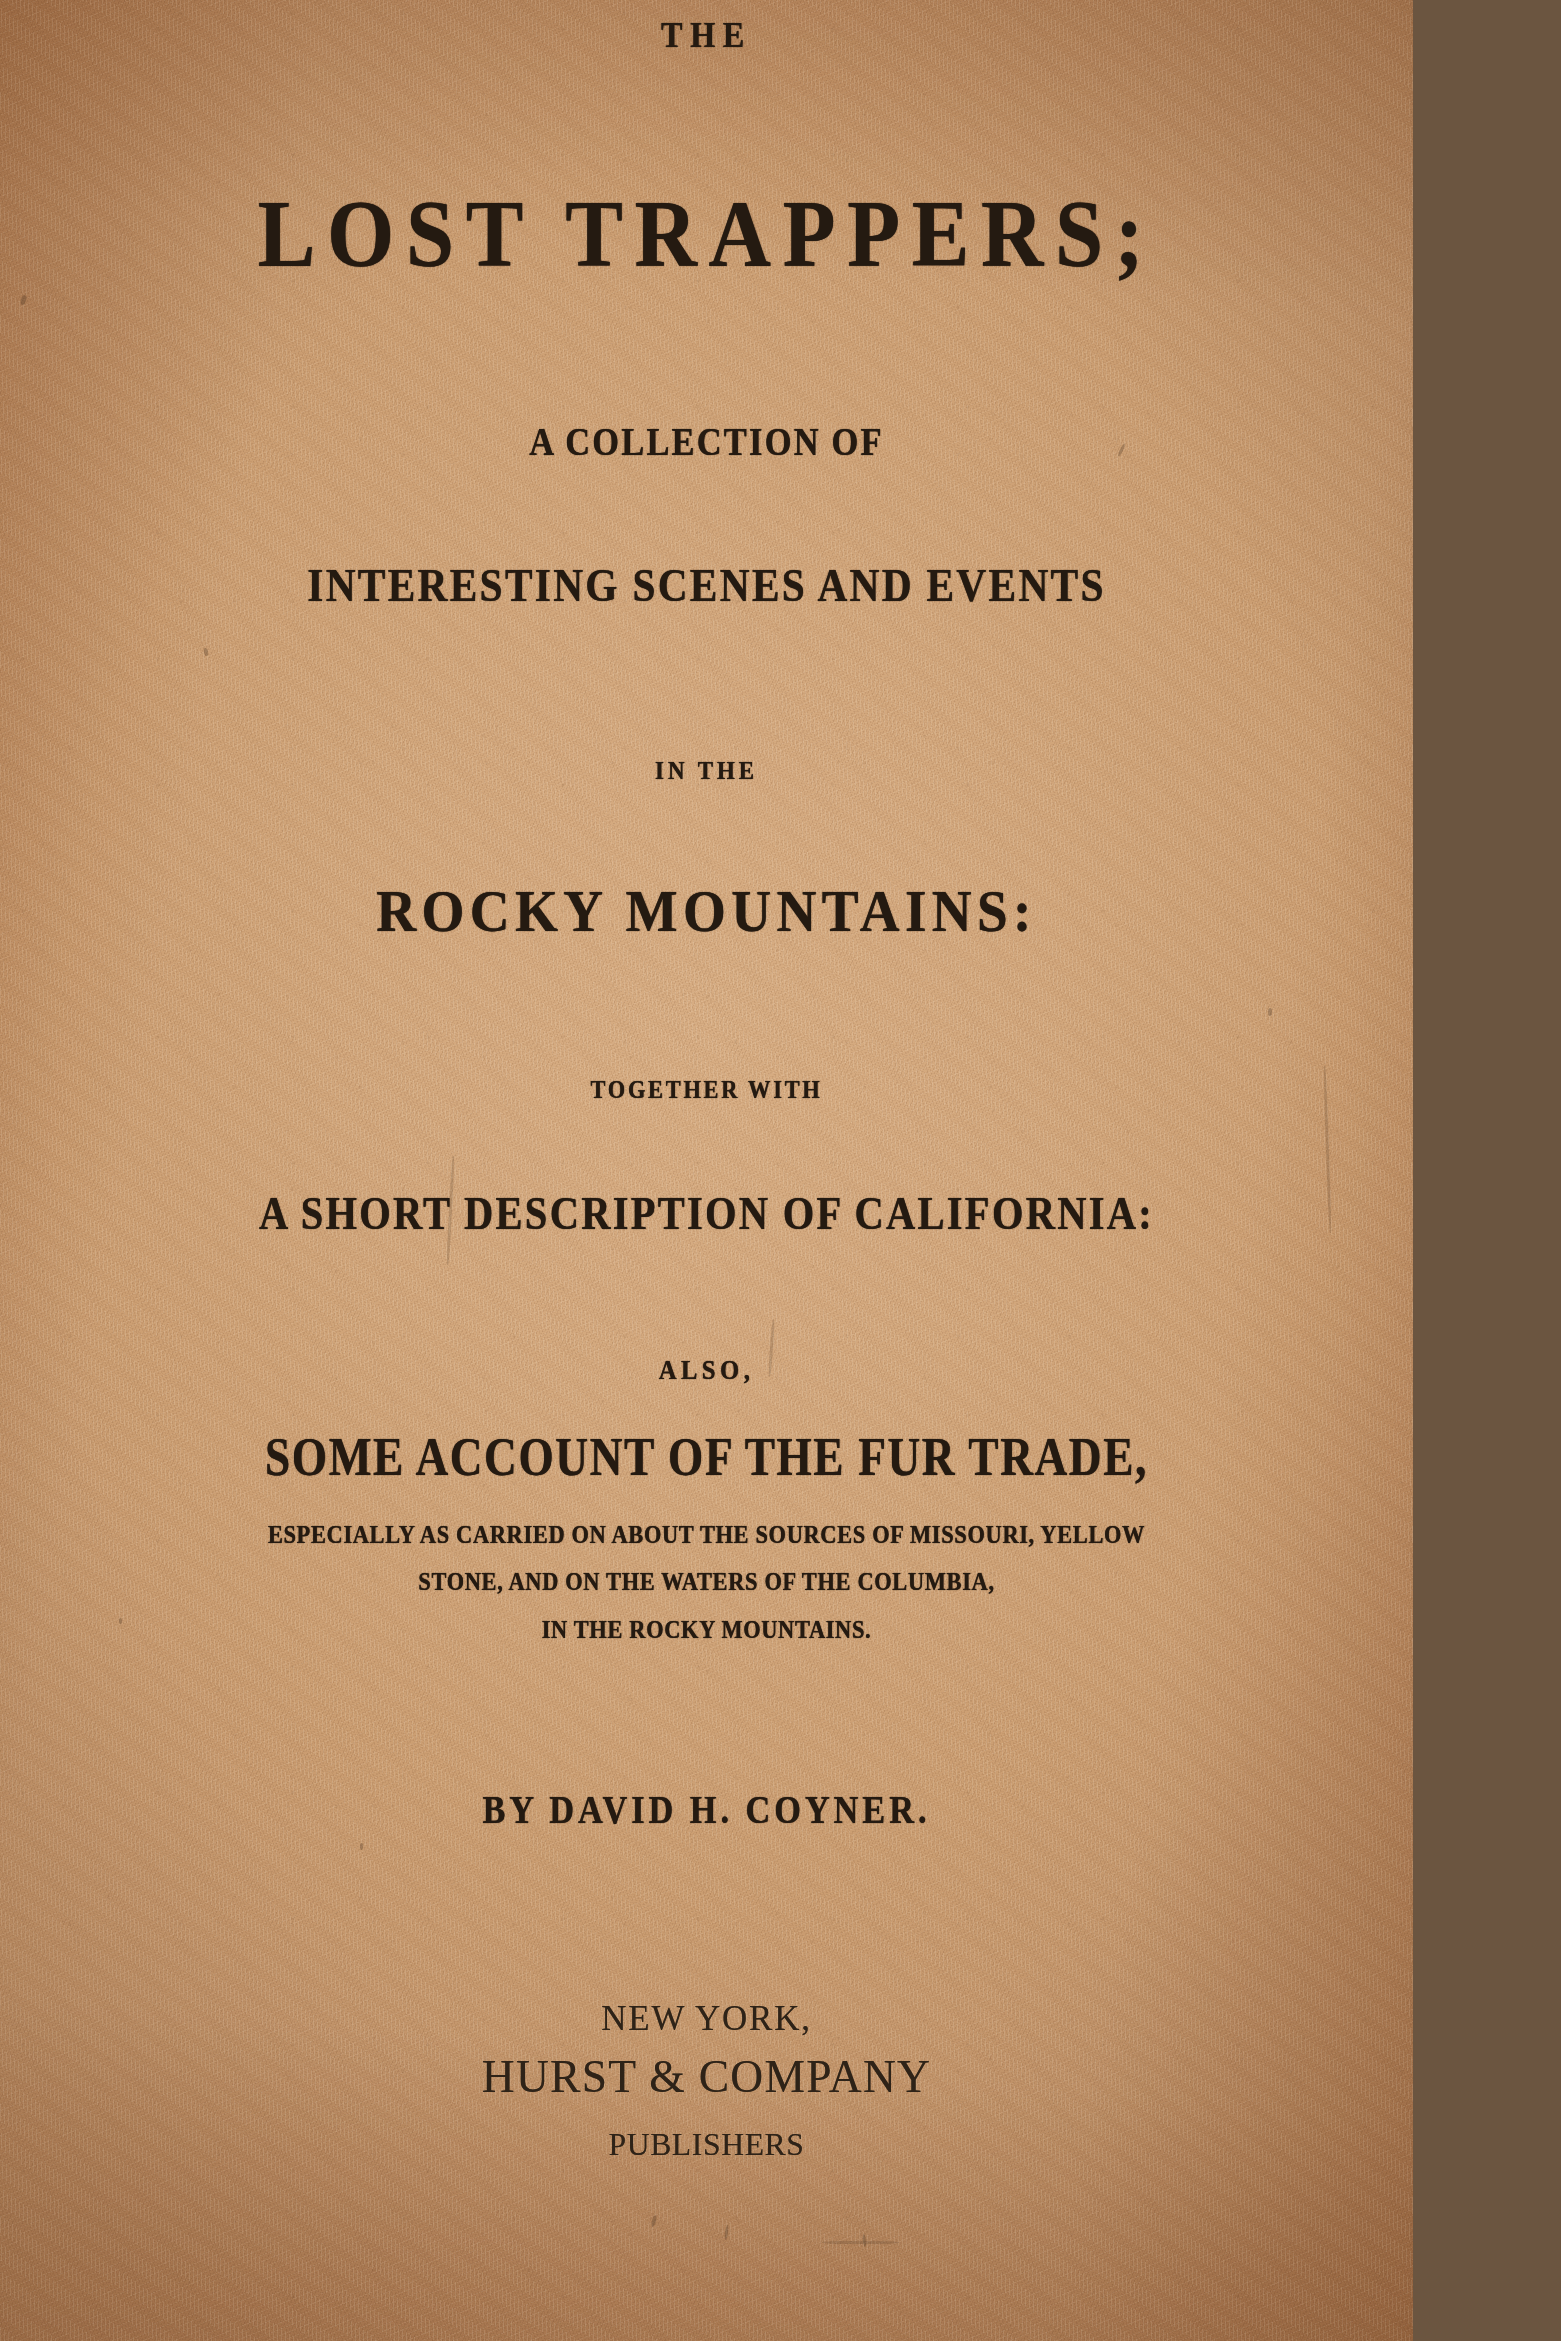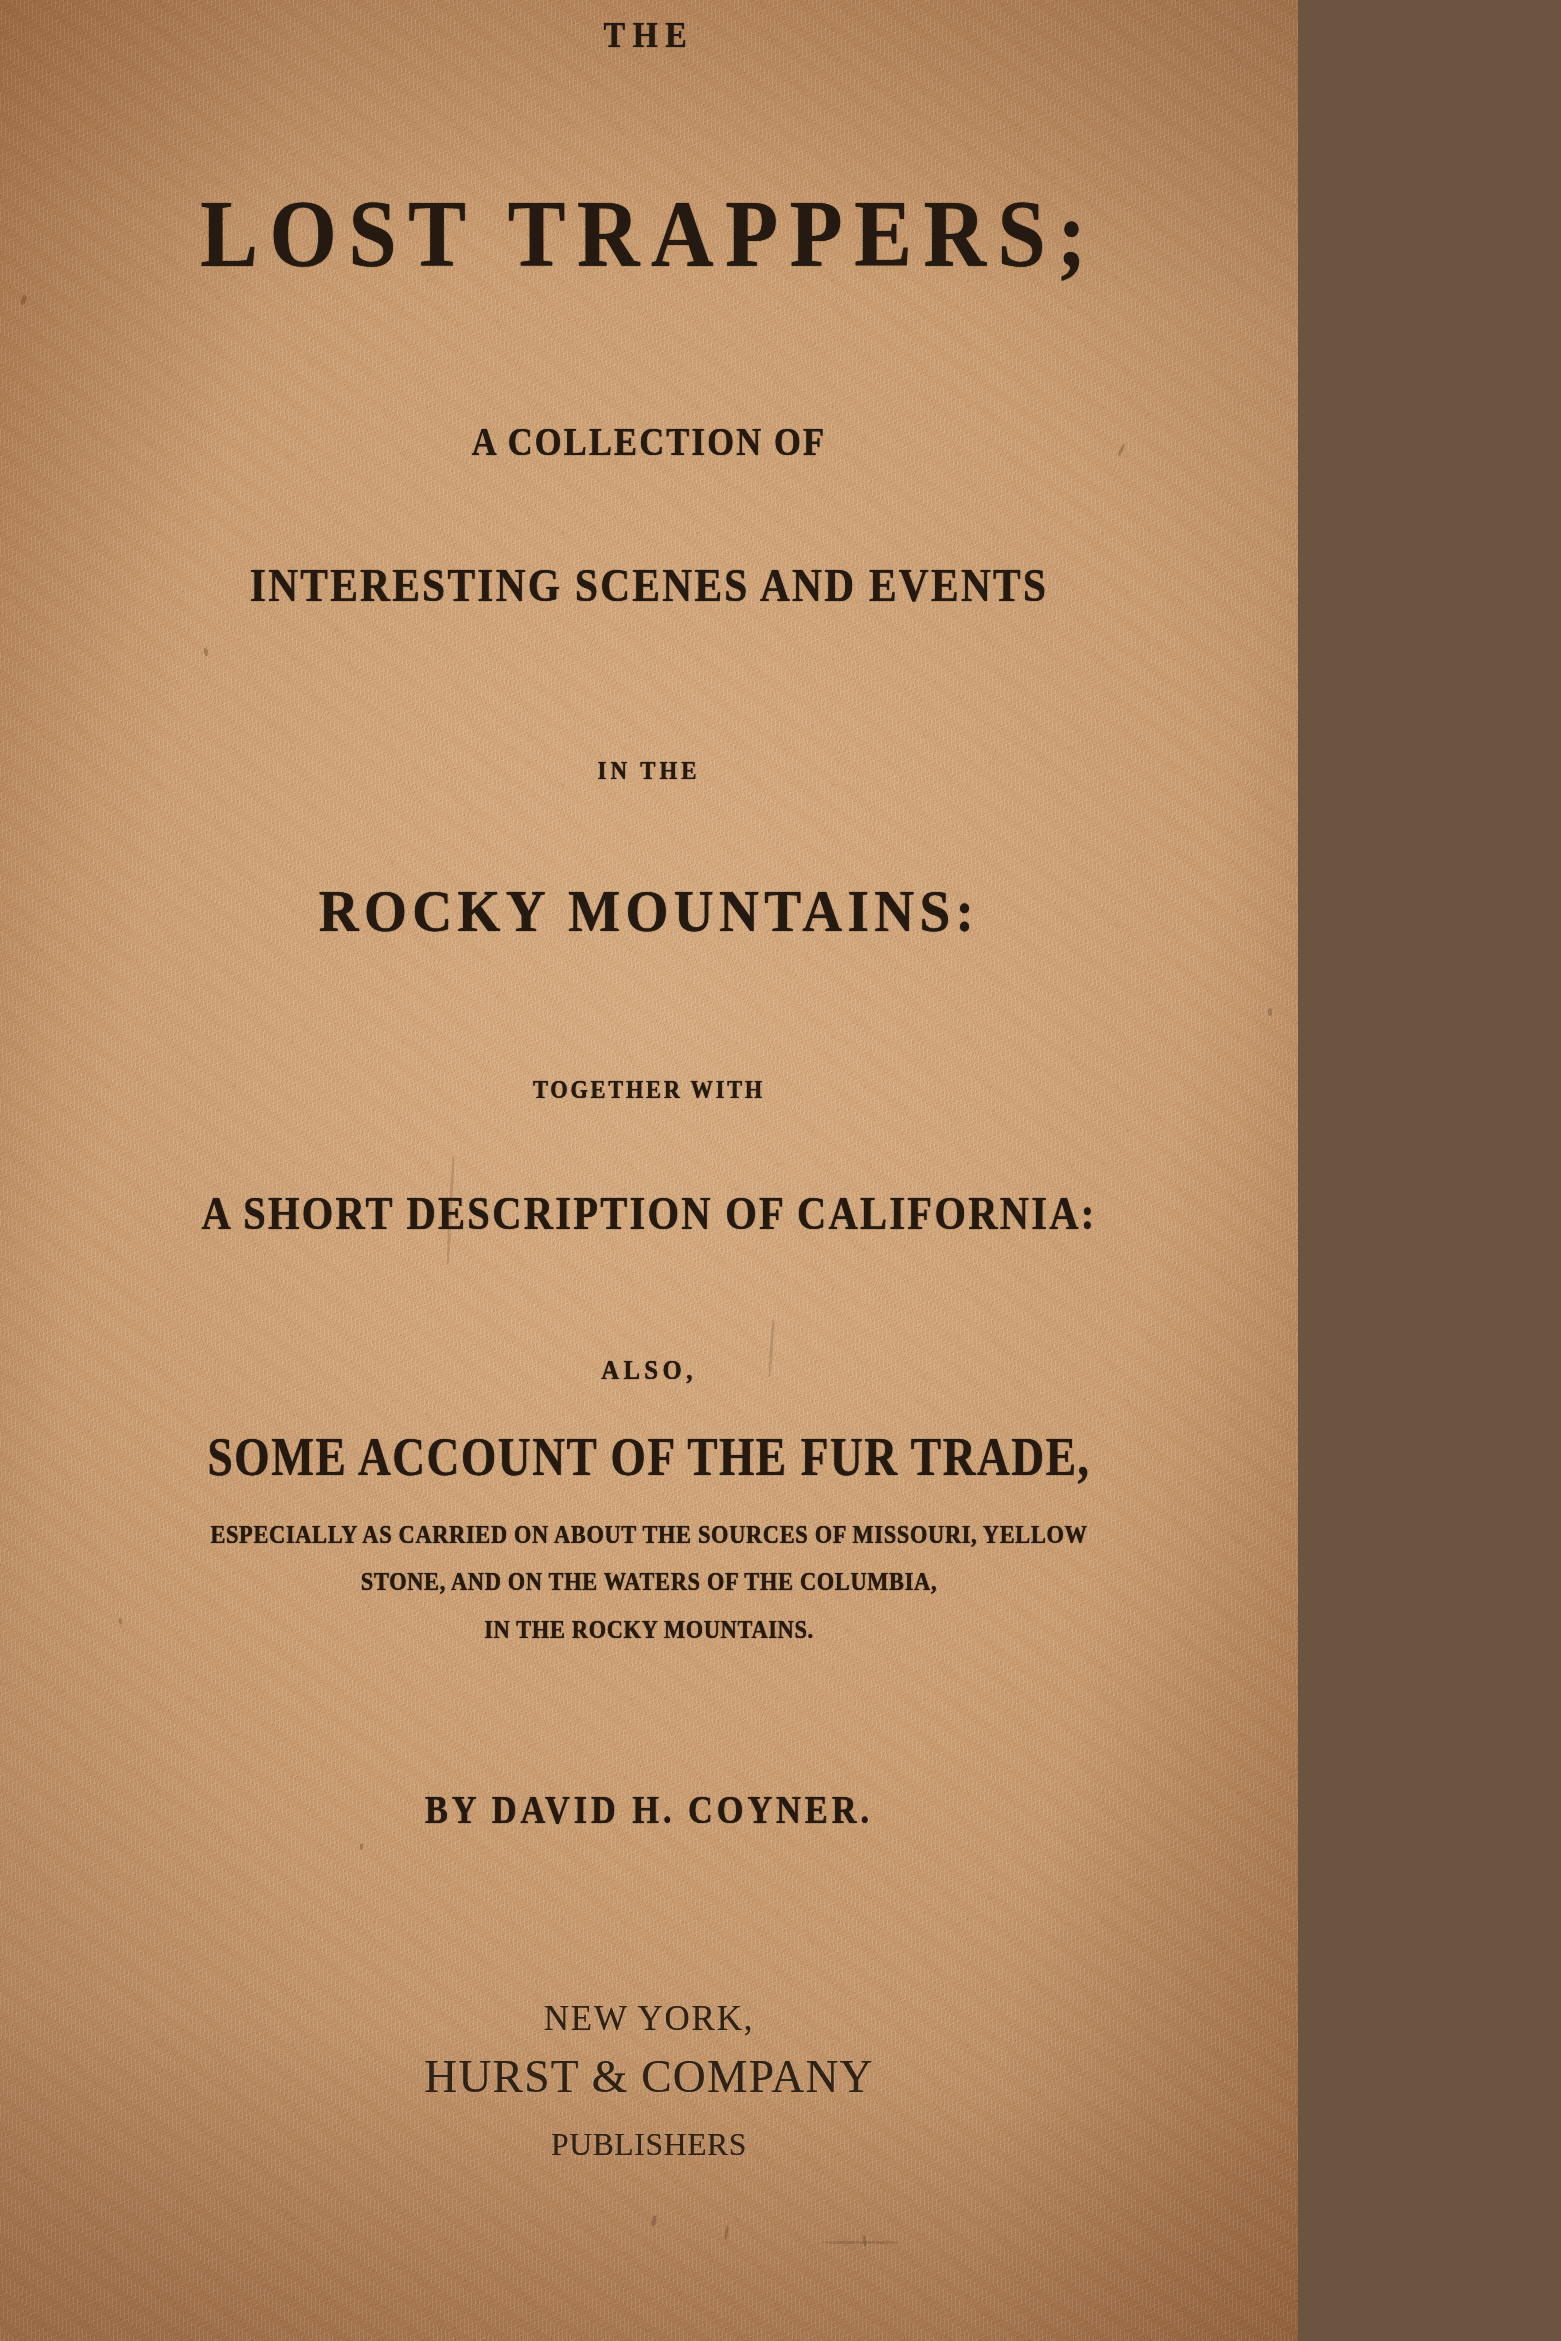--- a/index.html
+++ b/index.html
@@ -3,21 +3,21 @@
 <meta charset="utf-8">
 <title>Title Page</title>
 <style>
   html, body {
     margin: 0;
     padding: 0;
     background: #6b5540;
   }
   .page {
     position: relative;
-    width: 1298px;
+    width: 1413px;
     height: 2342px;
     overflow: hidden;
     background-color: #cda177;
     font-family: "Liberation Serif", "DejaVu Serif", serif;
     color: #241a12;
     box-sizing: border-box;
   }
   
   .paper-base {
     position: absolute;

